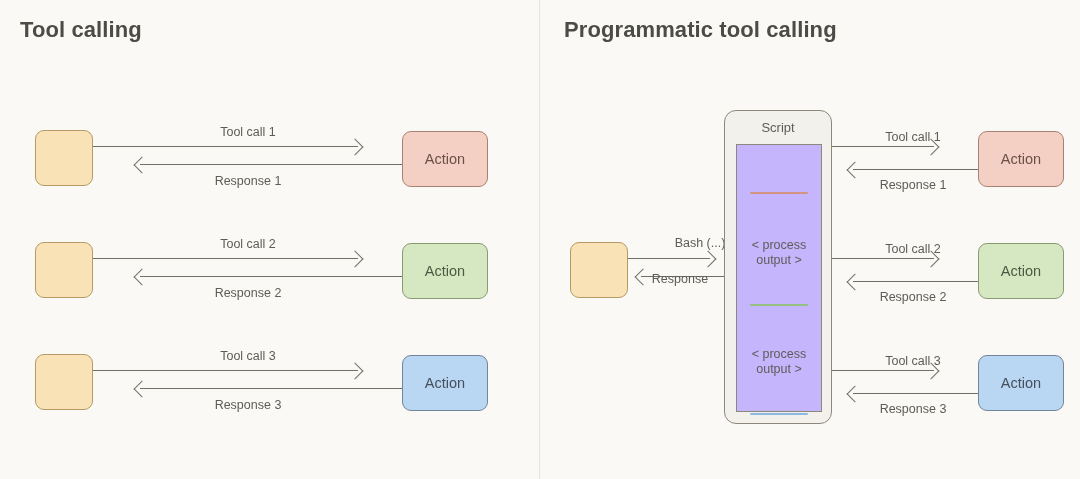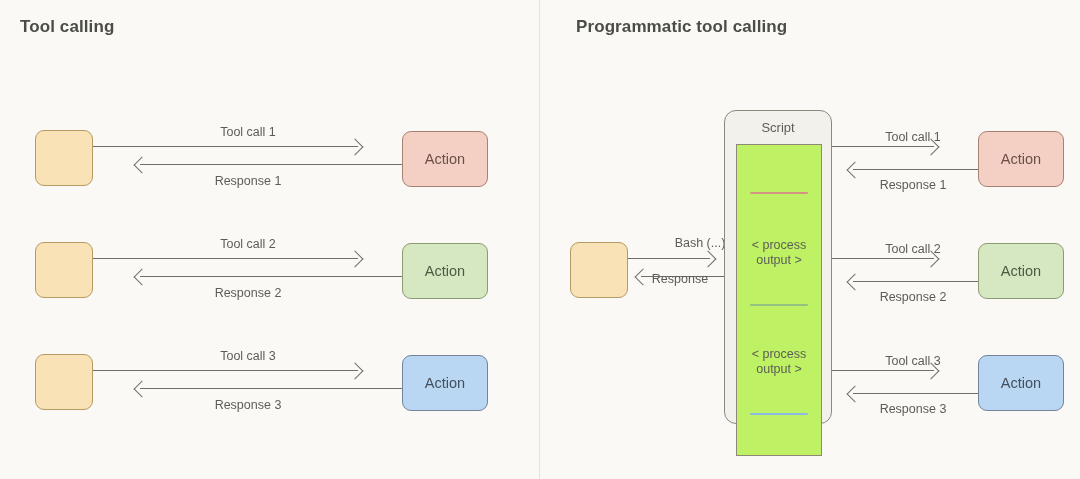--- a/index.html
+++ b/index.html
@@ -26,28 +26,28 @@
     top: 0;
     left: 539px;
     width: 1px;
     height: 479px;
     background: #e7e4dc;
   }
 
   
   .panel-title {
     position: absolute;
-    font-size: 17px;
+    font-size: 22px;
     font-weight: bold;
     color: #4c4c47;
     letter-spacing: .1px;
     white-space: nowrap;
   }
   #title-left  { left: 20px;  top: 17px; }
-  #title-right { left: 576px; top: 17px; }
+  #title-right { left: 564px; top: 17px; }
 
   
   .node {
     position: absolute;
     box-sizing: border-box;
     border-radius: 9px;
     border: 1.4px solid #9b8f7e;
     display: flex;
     align-items: center;
     justify-content: center;
@@ -124,23 +124,23 @@
     width: 100%;
     text-align: center;
     font-size: 13px;
     color: #5d5d57;
   }
   #script-inner {
     position: absolute;
     left: 11px;
     top: 33px;
     width: 86px;
-    height: 312px;
+    height: 268px;
     box-sizing: border-box;
-    background: #bef264;
+    background: #c4b5fd;
     border: 1.4px solid #8e877c;
   }
   .code-line {
     position: absolute;
     left: 13px;
     width: 58px;
     height: 2.4px;
     border-radius: 2px;
   }
   .process-text {

